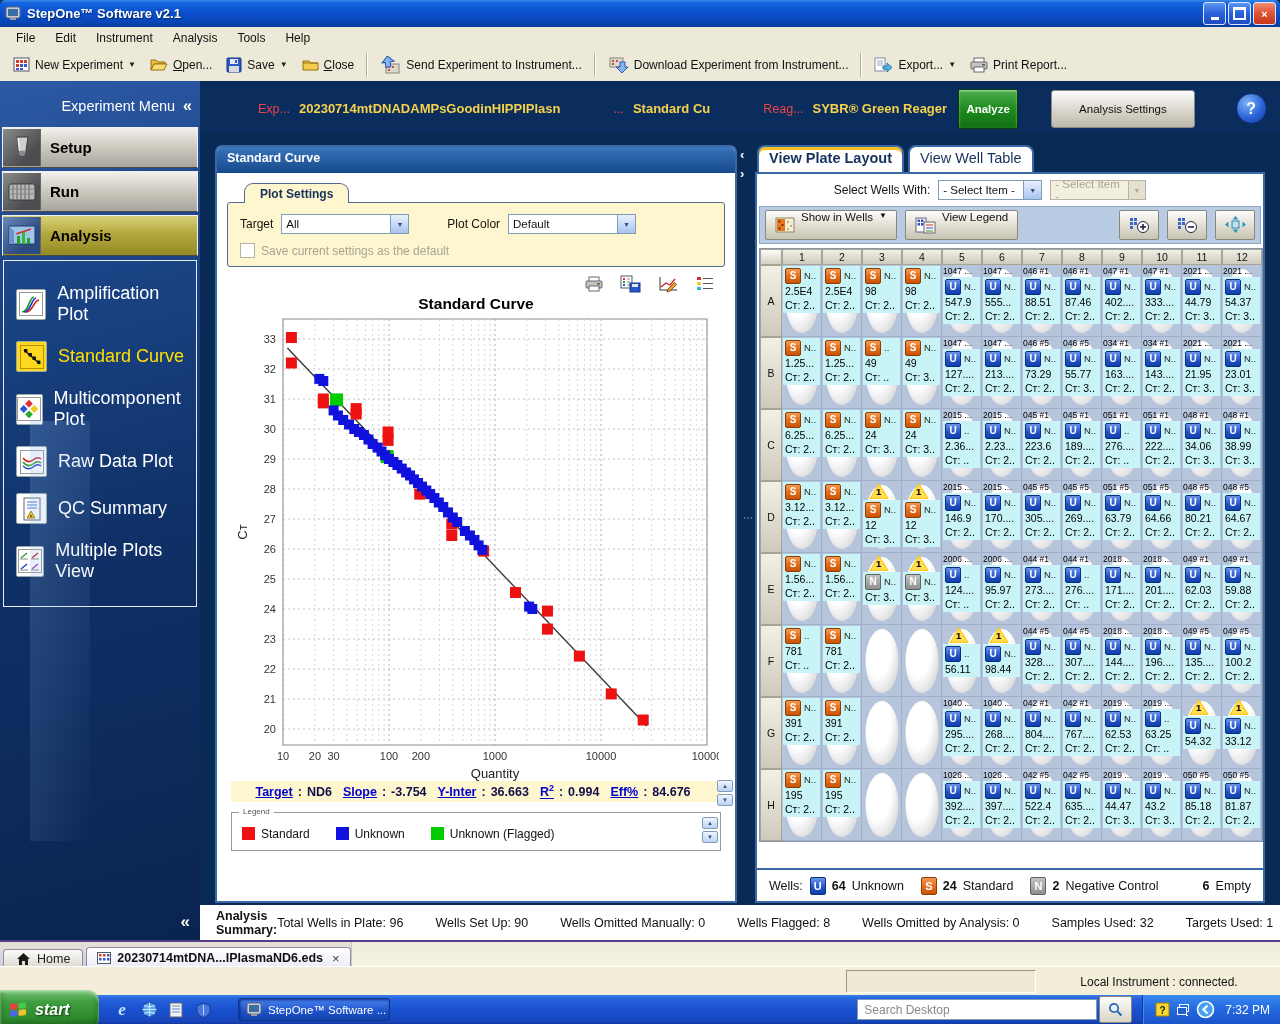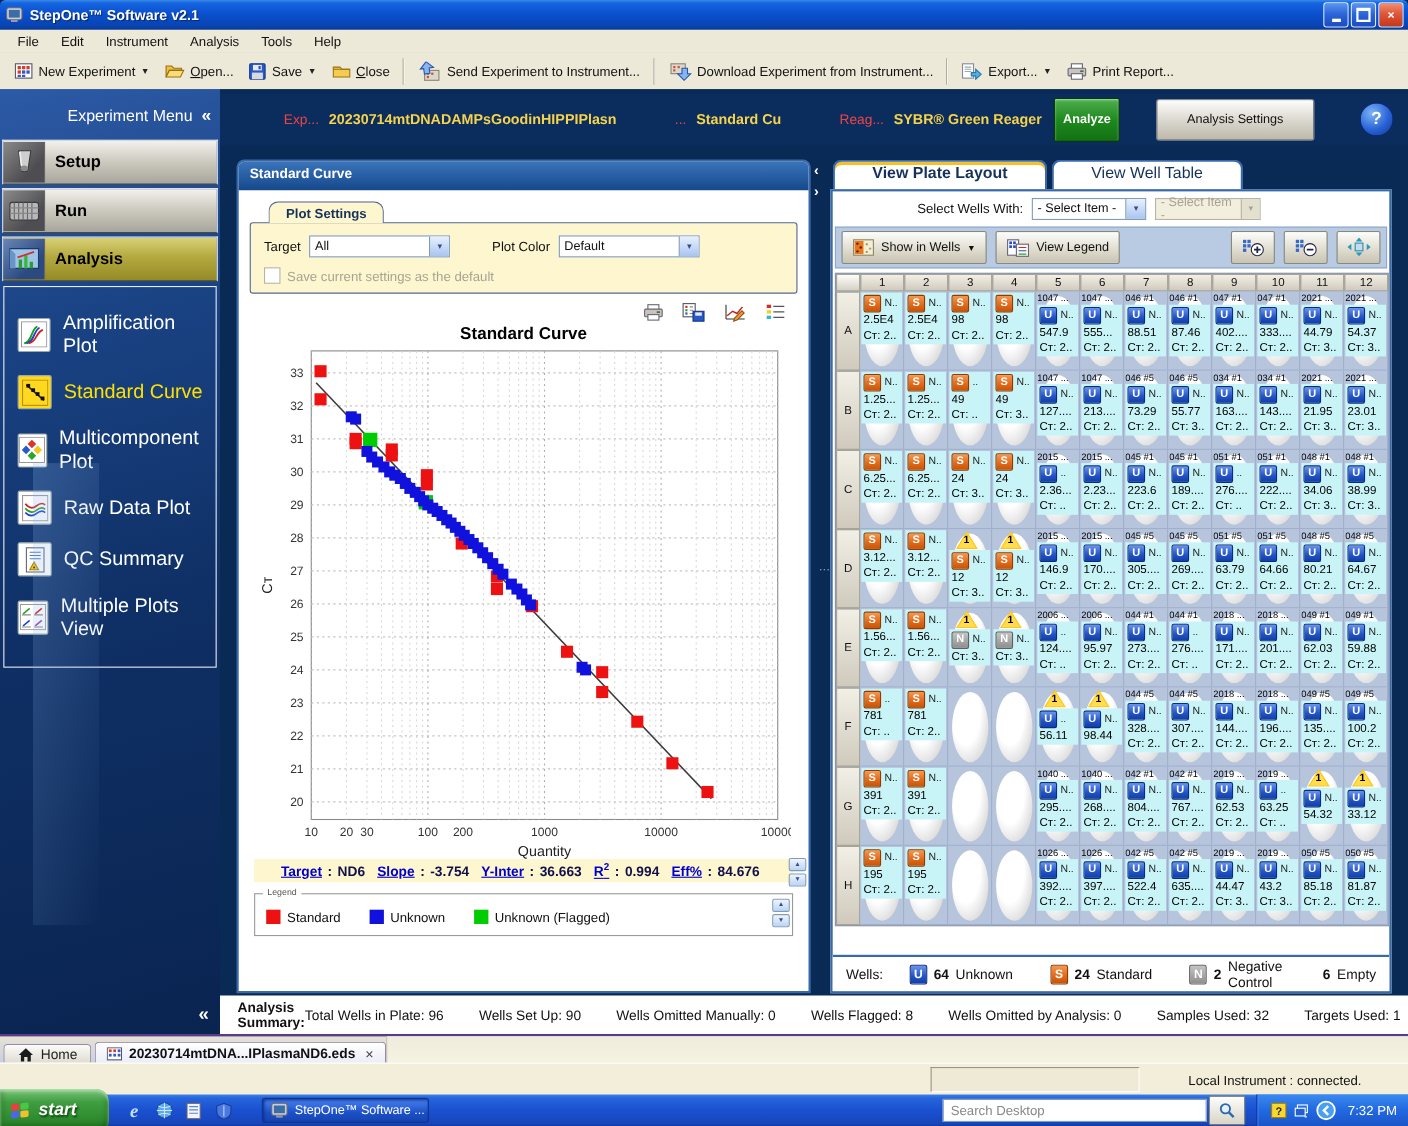--- a/index.html
+++ b/index.html
@@ -116,30 +116,30 @@
   
   .split{position:absolute;left:540px;top:66px;color:#fff;display:flex;flex-direction:column;
     gap:4px;font-size:13px;font-weight:bold;}
   .split span{cursor:pointer;}
   .split-dots{position:absolute;left:543px;top:432px;color:#9ab4d8;font-size:10px;
     letter-spacing:1px;writing-mode:vertical-lr;}
   
   .right-panel{position:absolute;left:555px;top:64px;width:510px;height:758px;box-sizing:border-box;}
   .rp-tabs{display:flex;height:27px;padding-left:2px;gap:4px;}
   .rp-tab{background:#fff;border:2px solid #3a69a8;border-bottom:none;border-radius:8px 8px 0 0;
-    padding:3px 34px 0;font-size:14.5px;color:#16325c;box-sizing:border-box;text-align:right;}
+    padding:3px 10px 0;font-size:14.5px;color:#16325c;box-sizing:border-box;text-align:right;}
   .rp-tab.active{font-weight:bold;box-shadow:inset 0 3px 0 #f8c020;}
   .rp-body{position:absolute;top:27px;left:0;right:0;bottom:0;background:#fff;
     border:2px solid #3a69a8;box-sizing:border-box;display:flex;flex-direction:column;}
   .select-row{height:32px;display:flex;align-items:center;justify-content:center;gap:8px;
     font-size:12px;color:#111;padding-right:40px;}
   .rp-toolbar{height:36px;background:#b9cbe3;border:1px solid #8fa8c8;margin:0 2px;
     display:flex;align-items:center;padding:0 5px;gap:8px;flex:0 0 auto;}
   .rp-btn{height:28px;background:linear-gradient(180deg,#fdfdfb,#dedacc 60%,#c8c4b4);
-    border:1px solid #8a887a;border-radius:2px;display:inline-flex;align-items:center;gap:6px;
+    border:1px solid #8a887a;border-radius:2px;display:inline-flex;gap:6px;
     padding:0 9px;font-size:11.5px;color:#111;}
   .rp-icnbtn{width:38px;justify-content:center;padding:0;}
   .rp-sp{margin-left:auto;}
   .plate-wrap{flex:1 1 auto;padding:4px 2px 0 2px;}
   .plate-grid{display:grid;background:#aebad2;border:1px solid #8a96ac;width:fit-content;}
   .corner{background:linear-gradient(180deg,#fdfdfb,#d4d0c4);border:1px solid #a8a494;box-sizing:border-box;}
   .col-h,.row-h{background:linear-gradient(180deg,#f2efe6,#cfcabc);border:1px solid #a8a494;
     font-size:10.5px;color:#111;display:flex;align-items:center;justify-content:center;
     box-sizing:border-box;}
   .well{position:relative;width:40px;height:72px;border-right:1px solid #9eb0cc;
@@ -159,21 +159,21 @@
   .w-qty,.w-ct{font-size:10.5px;line-height:14px;color:#000;white-space:nowrap;overflow:hidden;}
   .w-flag{position:relative;height:18px;flex:0 0 18px;}
   .w-flag .tri{position:absolute;left:6px;top:1px;width:0;height:0;
     border-left:10px solid transparent;border-right:10px solid transparent;
     border-bottom:16px solid #ffc818;}
   .w-flag .tri:after{content:"";position:absolute;left:-8px;top:2px;width:0;height:0;
     border-left:8px solid transparent;border-right:8px solid transparent;
     border-bottom:13px solid #ffdc50;}
   .w-flag b{position:absolute;left:13px;top:4px;font-size:9.5px;color:#000;z-index:2;}
   .wl-row{height:31px;border-top:2px solid #3a69a8;background:#fff;display:flex;align-items:center;
-    gap:24px;padding:0 12px;font-size:12.5px;color:#111;flex:0 0 auto;}
+    gap:7px;padding:0 12px;font-size:12.5px;color:#111;flex:0 0 auto;}
   .wl-item{display:flex;align-items:center;gap:6px;margin-right:10px;}
   .wl-icn{width:16px;height:16px;border-radius:2px;color:#fff;font-weight:bold;font-size:11px;
     display:flex;align-items:center;justify-content:center;}
   .wl-right{margin-left:auto;display:flex;gap:6px;}
   b.cnt{font-weight:bold;}
   
   .summary{position:absolute;left:0;right:0;top:824px;height:35px;background:#fff;
     display:flex;align-items:center;gap:0;padding-left:16px;font-size:12.5px;color:#111;}
   .summary .sum-title{font-weight:bold;}
   .summary .sum-item{margin-right:32px;white-space:nowrap;}

